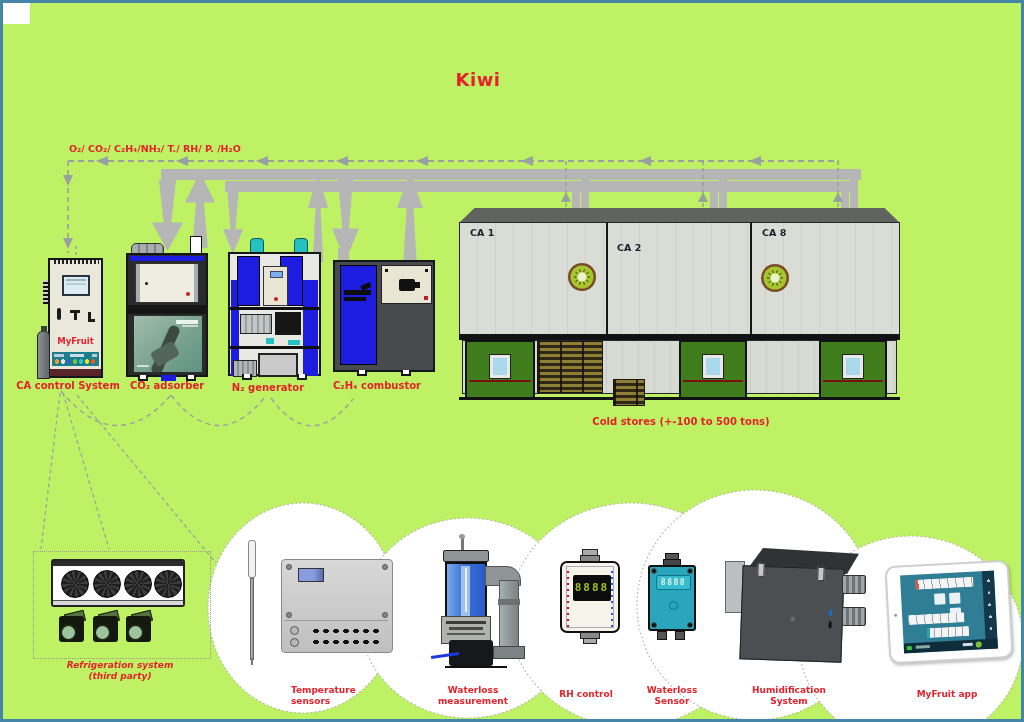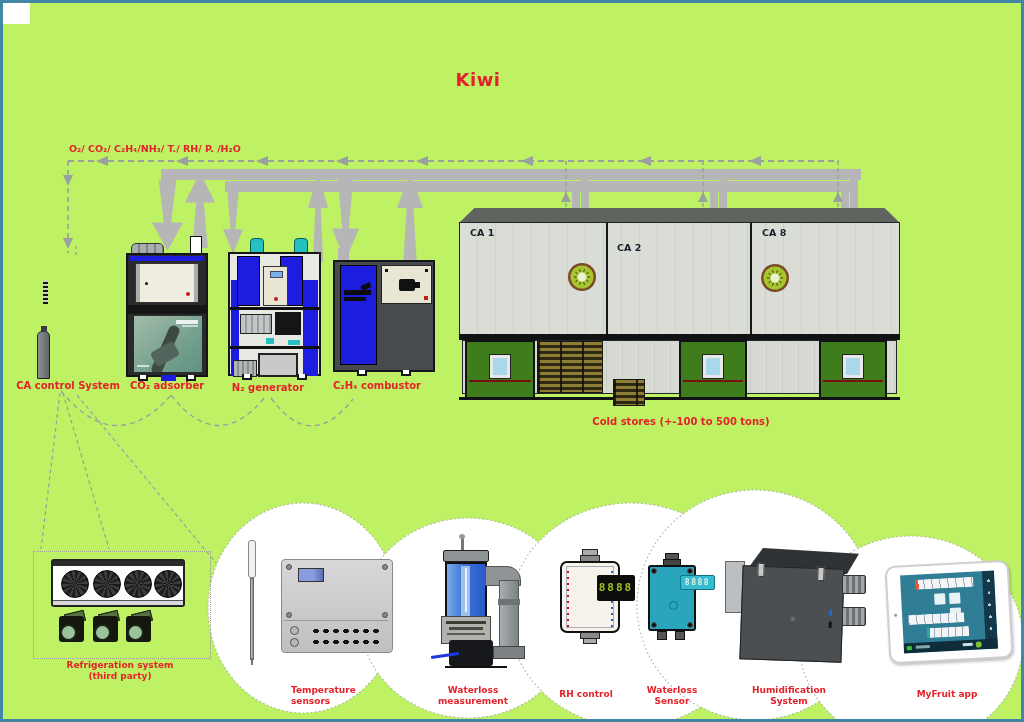--- a/index.html
+++ b/index.html
@@ -48,21 +48,21 @@
   .fan{position:absolute;width:26px;height:26px;border-radius:50%;border:1px solid #000;
     background:repeating-conic-gradient(#1e1e1e 0 15deg,#3d3d3d 15deg 30deg);}
   .comp{position:absolute;width:29px;height:34px;}
   .comp .blk{position:absolute;left:2px;top:4px;width:25px;height:26px;background:#15180f;border-radius:3px;}
   .comp .grn{position:absolute;left:3px;top:12px;width:17px;height:17px;border-radius:50%;
     background:#9cc49c;border:2px solid #1c2414;box-sizing:border-box;}
   .comp .cap{position:absolute;left:8px;top:0px;width:18px;height:9px;background:#55713f;
     border:1px solid #16210f;transform:rotate(-14deg);}
   .dotbox{position:absolute;border:1.5px dotted #9a9a9a;z-index:2;}
   .screw{position:absolute;width:4px;height:4px;border-radius:50%;background:#8a8a8a;border:1px solid #555;}
-  .digits{font-family:"DejaVu Sans Mono",monospace;font-weight:bold;letter-spacing:2px;margin-left:24px;}
+  .digits{font-family:"DejaVu Sans Mono",monospace;font-weight:bold;letter-spacing:2px;}
 </style>
 </head>
 <body>
 
 <div class="canvas">
 
   <div class="abs red title ctr" style="left:475px;top:66px;">Kiwi</div>
 
   <div class="abs red buslabel" style="left:66px;top:140px;">O₂/ CO₂/ C₂H₄/NH₃/ T./ RH/ P. /H₂O</div>
 
@@ -179,20 +179,44 @@
   <div class="door" style="left:816px;width:68px;">
     <div class="win"></div>
       <div class="redline"></div>
   </div>
   <div class="baseline"></div>
   <div class="pallet" style="left:610px;top:376px;width:32px;height:27px;z-index:5;"></div>
   <div class="abs red ctr" style="left:678px;top:413px;font-size:10px;z-index:6;">Cold stores (+-100 to 500 tons)</div>
 
   <div class="dev" style="left:34px;top:251px;width:70px;height:126px;">
     <div class="abs" style="left:6px;top:26px;width:5px;height:24px;background:repeating-linear-gradient(0deg,#111 0 2px,#cfcfc3 2px 4px);"></div>
+    <div class="cab" style="left:11px;top:4px;width:55px;height:120px;background:#eae7db;">
+      <div class="abs" style="left:4px;top:0;width:45px;height:4px;background:repeating-linear-gradient(90deg,#222 0 2px,#eae7db 2px 4px);"></div>
+      <div class="abs" style="left:12px;top:15px;width:28px;height:21px;background:#dcebf2;border:2px solid #2a3440;box-sizing:border-box;">
+        <div style="margin:2px;height:2px;background:#9ab4c2;"></div>
+          <div style="margin:2px;height:2px;background:#b8ccd6;"></div>
+      </div>
+      <div class="abs" style="left:7px;top:48px;width:4px;height:12px;background:#1a1a1a;border-radius:2px;"></div>
+      <div class="abs" style="left:20px;top:50px;width:10px;height:3px;background:#1a1a1a;"></div>
+      <div class="abs" style="left:24px;top:50px;width:3px;height:10px;background:#1a1a1a;"></div>
+      <div class="abs" style="left:38px;top:52px;width:3px;height:9px;background:#1a1a1a;"></div>
+      <div class="abs" style="left:38px;top:59px;width:7px;height:3px;background:#1a1a1a;"></div>
+      <div class="abs red ctr" style="left:50%;top:76px;font-size:8.5px;">MyFruit</div>
+      <div class="abs" style="left:2px;top:92px;width:47px;height:14px;background:#1d7e8c;">
+        <div style="position:absolute;left:2px;top:2px;width:10px;height:3px;background:#bcd;"></div>
+        <div style="position:absolute;left:18px;top:2px;width:14px;height:3px;background:#cde;"></div>
+        <div style="position:absolute;left:40px;top:2px;width:5px;height:3px;background:#bcd;"></div>
+        <div style="position:absolute;left:1px;top:7px;width:45px;height:5px;background:
+          radial-gradient(circle 2.5px at 4px 2.5px,#f59d2c 95%,transparent),radial-gradient(circle 2.5px at 10px 2.5px,#e8e5e5 95%,transparent),
+          radial-gradient(circle 2.5px at 16px 2.5px,#2a64c8 95%,transparent),radial-gradient(circle 2.5px at 22px 2.5px,#7ec832 95%,transparent),
+          radial-gradient(circle 2.5px at 28px 2.5px,#2ac8c8 95%,transparent),radial-gradient(circle 2.5px at 34px 2.5px,#e8e52a 95%,transparent),
+          radial-gradient(circle 2.5px at 40px 2.5px,#e85a2a 95%,transparent);"></div>
+      </div>
+      <div class="abs" style="left:0;bottom:0;width:100%;height:7px;background:#5a2328;"></div>
+    </div>
     <div class="abs" style="left:0;top:77px;width:13px;height:48px;background:linear-gradient(90deg,#8a9093,#5f6568);border:1px solid #222;border-radius:5px 5px 0 0;box-sizing:border-box;"></div>
     <div class="abs" style="left:4px;top:72px;width:6px;height:6px;background:#3a3e40;"></div>
   </div>
   <div class="abs red mlabel ctr" style="left:65px;top:377px;">CA control System</div>
 
   <div class="dev" style="left:123px;top:233px;width:82px;height:141px;">
     <div class="abs" style="left:5px;top:7px;width:33px;height:13px;background:repeating-linear-gradient(90deg,#a8aeae 0 6px,#7d8383 6px 8px);border:1px solid #333;border-radius:5px;box-sizing:border-box;"></div>
     <div class="abs" style="left:64px;top:0;width:12px;height:20px;background:#fff;border:1.5px solid #111;box-sizing:border-box;"></div>
     <div class="cab" style="left:0;top:17px;width:82px;height:124px;background:#2a2a2a;">
       <div class="abs" style="left:2px;top:1px;width:74px;height:5px;background:#1d1de0;"></div>
@@ -282,21 +306,21 @@
   <div class="comp dev" style="left:88px;top:609px;">
     <div class="cap"></div>
       <div class="blk"></div>
       <div class="grn"></div>
   </div>
   <div class="comp dev" style="left:121px;top:609px;">
     <div class="cap"></div>
       <div class="blk"></div>
       <div class="grn"></div>
   </div>
-  <div class="abs red dlabel ctr" style="left:117px;top:657px;">
+  <div class="abs red dlabel ctr" style="left:117px;top:657px;font-style:italic;">
     <span>Refrigeration system</span><br>
     <span>(third party)</span>
   </div>
 
   <div class="dev" style="left:244px;top:537px;width:10px;height:125px;">
     <div style="position:absolute;left:1px;top:0;width:8px;height:38px;background:#f2f2f2;border:1px solid #888;border-radius:3px;box-sizing:border-box;"></div>
     <div style="position:absolute;left:3px;top:38px;width:4px;height:82px;background:linear-gradient(90deg,#c8c8c8,#8a8a8a);border:1px solid #666;box-sizing:border-box;"></div>
     <div style="position:absolute;left:4px;top:118px;width:2px;height:7px;background:#777;"></div>
   </div>
   <div class="dev" style="left:278px;top:556px;width:112px;height:94px;background:linear-gradient(#d8d8d8,#bfbfbf);border:1.5px solid #8a8a8a;border-radius:4px;box-sizing:border-box;">

